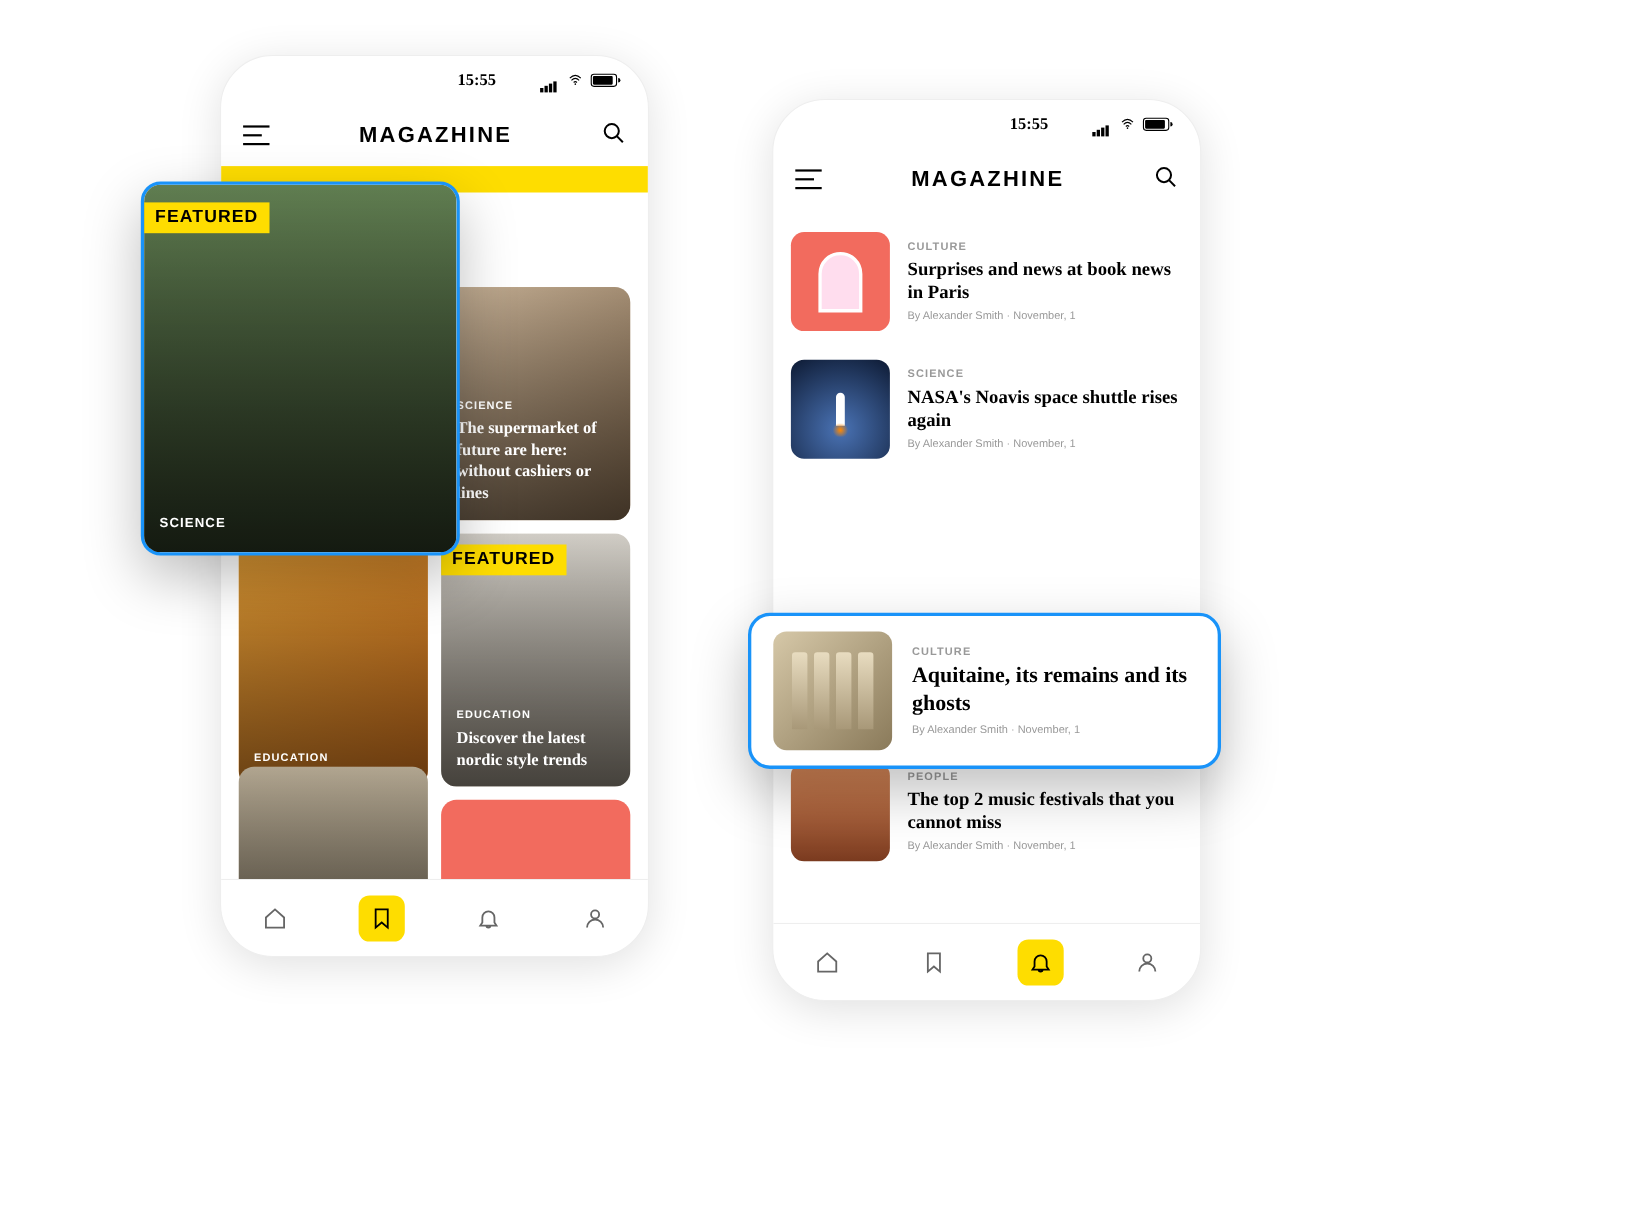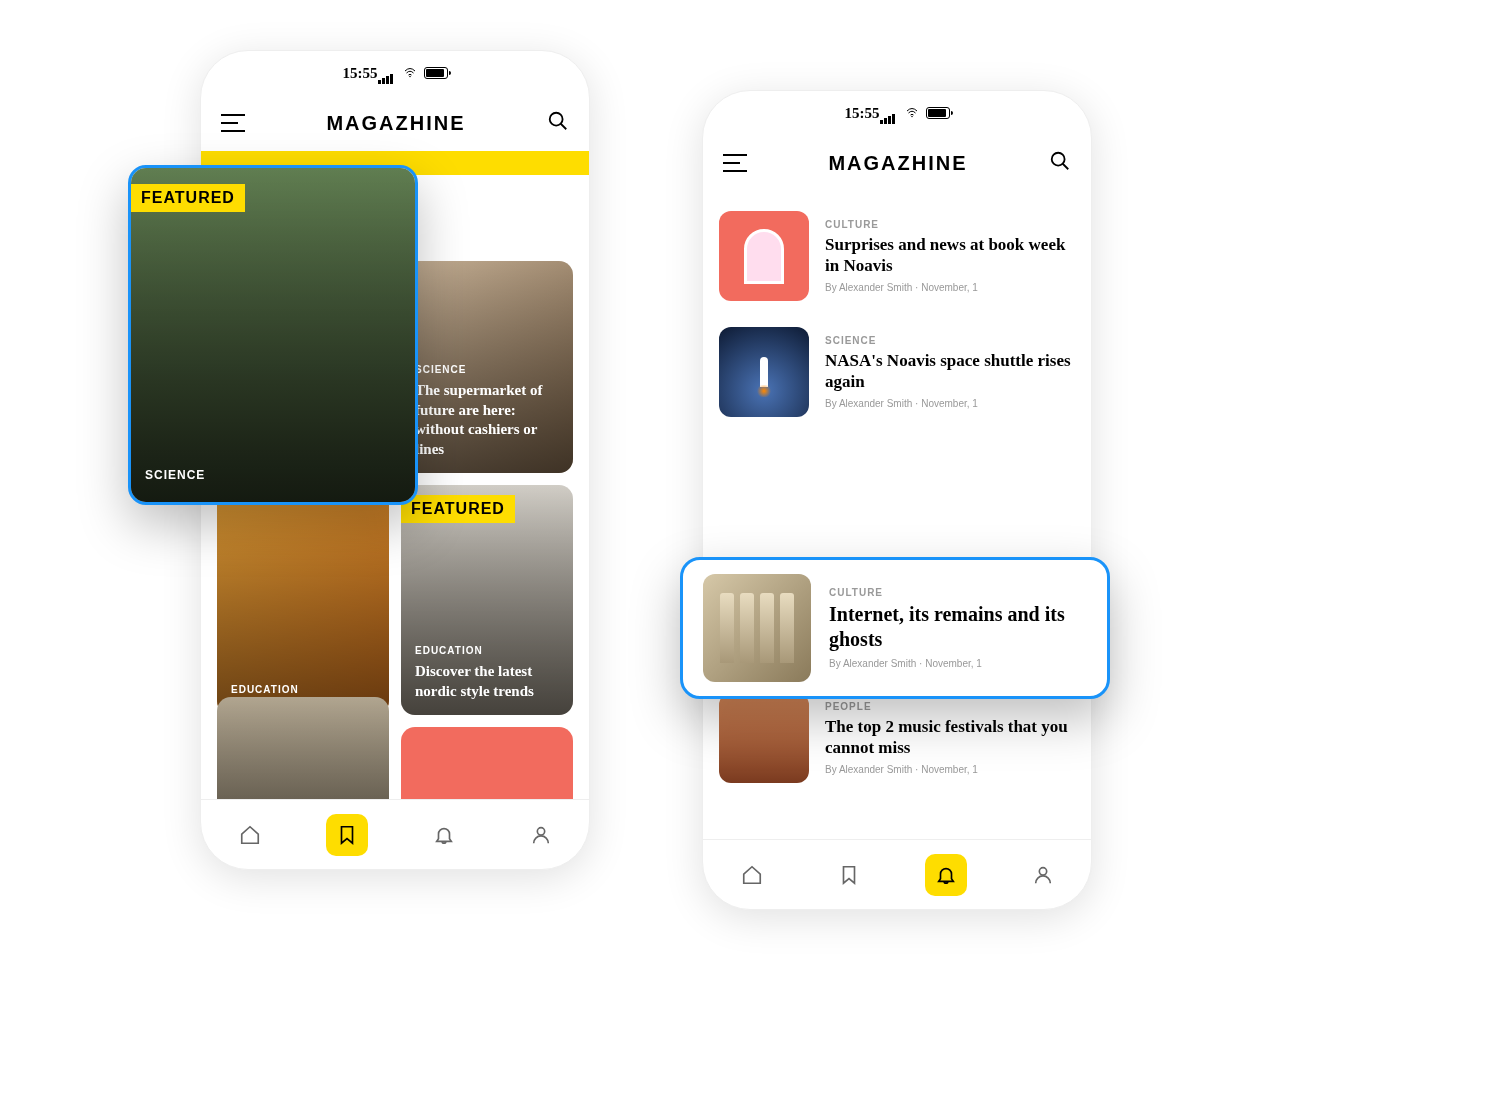--- a/index.html
+++ b/index.html
@@ -19,22 +19,22 @@
     box-shadow: 0 8px 40px rgba(0,0,0,0.12);
     overflow: hidden;
     display: flex;
     flex-direction: column;
   }
   .phone.left { top: 50px; left: 200px; }
   .phone.right { top: 90px; left: 702px; }
 
   .statusbar {
     height: 44px; padding: 0 28px;
-    display: flex; justify-content: center; align-items: center;
-    font-size: 15px; font-weight: 600;
+    display: flex; justify-content: flex-end; align-items: center;
+    font-size: 15px; font-weight: 600; gap: 40px;
   }
   .statusbar .icons { display: flex; gap: 6px; align-items: center; }
   .signal { width:18px; height:12px; display:inline-block; }
   .signal b { display:inline-block; width:3px; background:#000; margin-right:1px; vertical-align:bottom; }
   .wifi { width:16px; height:12px; }
   .battery { width:24px; height:12px; border:1.5px solid #000; border-radius:3px; position:relative; }
   .battery::after { content:""; position:absolute; right:-4px; top:3px; width:2px; height:4px; background:#000; border-radius:0 2px 2px 0; }
   .battery i { display:block; width:18px; height:8px; margin:1px; background:#000; border-radius:1px; }
 
   .app-header {
@@ -251,21 +251,21 @@
     </div>
   </div>
   <div class="content">
     <div class="nlist">
       <div class="nitem">
         <div class="nthumb bg-coral">
             <div class="window-illus"></div>
           </div>
         <div class="ninfo">
           <span class="ncat">CULTURE</span>
-          <span class="ntitle">Surprises and news at book week in Noavis</span>
+          <span class="ntitle">Surprises and news at book news in Paris</span>
           <span class="nmeta"><span>By Alexander Smith</span> · <span>November, 1</span></span>
         </div>
       </div>
       <div class="nitem">
         <div class="nthumb bg-night">
             <div class="rocket"></div>
           </div>
         <div class="ninfo">
           <span class="ncat">SCIENCE</span>
           <span class="ntitle">NASA's Noavis space shuttle rises again</span>
@@ -321,16 +321,16 @@
   <div class="nthumb bg-cols">
     <div class="cols">
         <div></div>
         <div></div>
         <div></div>
         <div></div>
       </div>
   </div>
   <div class="ninfo">
     <span class="ncat">CULTURE</span>
-    <span class="ntitle">Internet, its remains and its ghosts</span>
+    <span class="ntitle">Aquitaine, its remains and its ghosts</span>
     <span class="nmeta"><span>By Alexander Smith</span> · <span>November, 1</span></span>
   </div>
 </div>
 
 </body></html>

